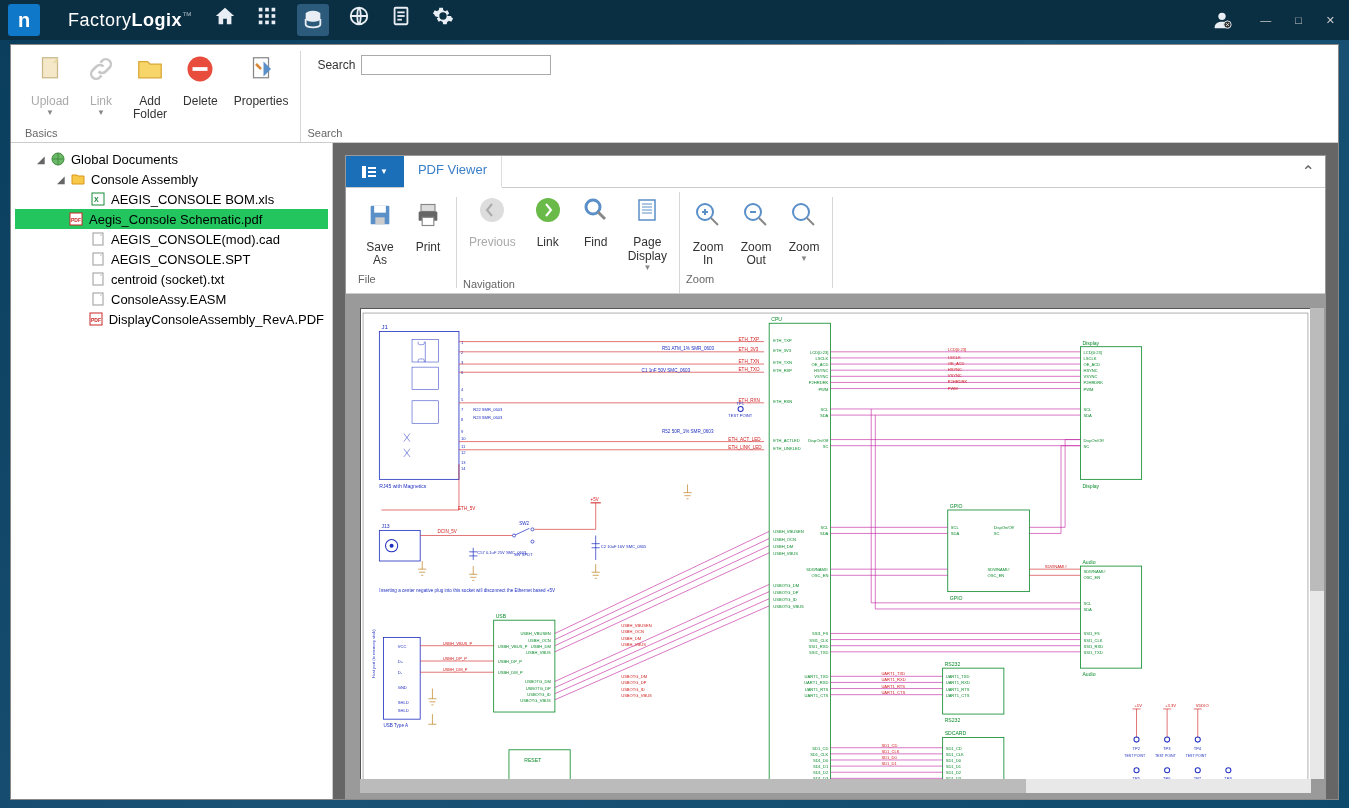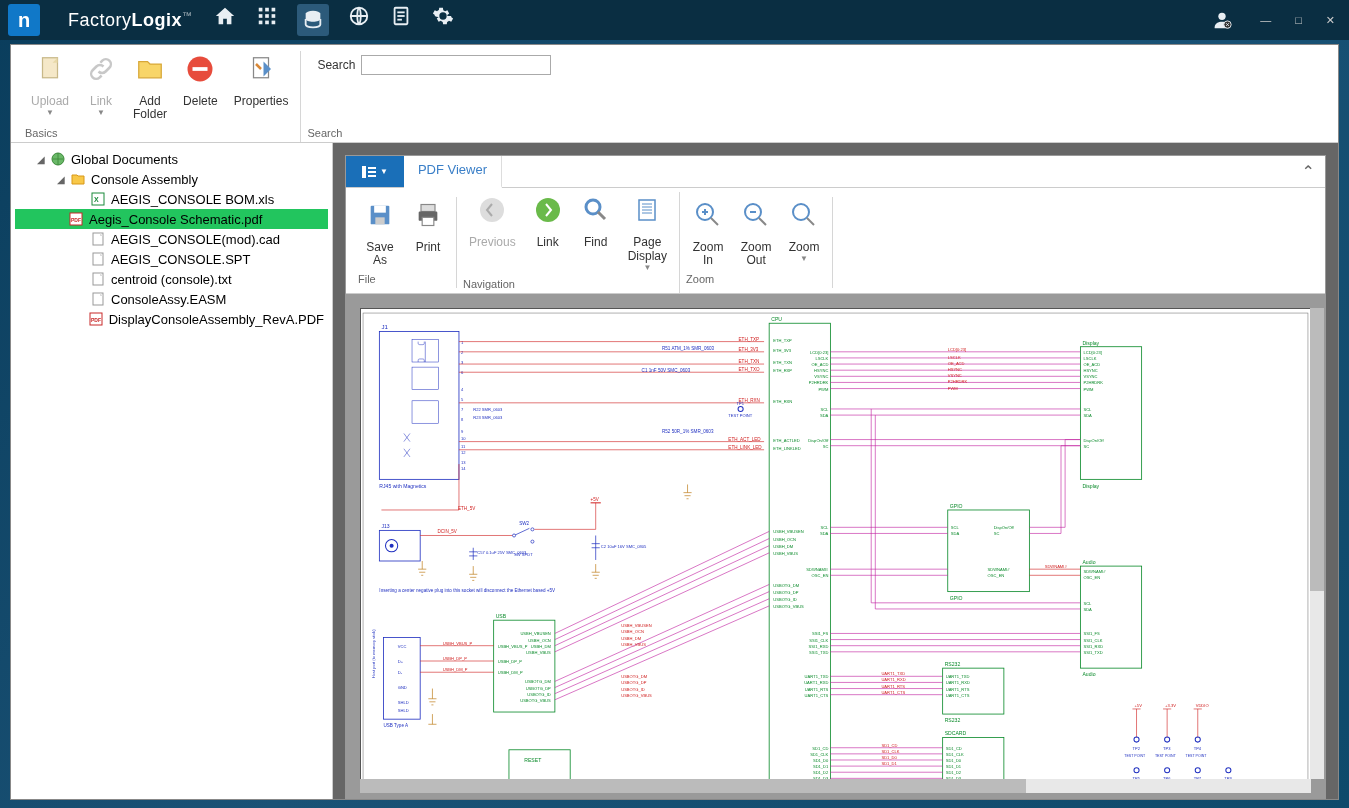--- a/index.html
+++ b/index.html
@@ -259,21 +259,21 @@
             <span>AEGIS_CONSOLE.SPT</span>
           </div>
           <div class="tree-node indent3">
             <span class="arrow"></span>
             <span class="node-ico">
               <svg width="14" height="14">
                 <rect x="2" y="1" width="10" height="12" fill="#fff" stroke="#999"></rect>
                 <path d="M9 1l3 3H9z" fill="#ddd"></path>
               </svg>
             </span>
-            <span>centroid (console).txt</span>
+            <span>centroid (socket).txt</span>
           </div>
           <div class="tree-node indent3">
             <span class="arrow"></span>
             <span class="node-ico">
               <svg width="14" height="14">
                 <rect x="2" y="1" width="10" height="12" fill="#fff" stroke="#999"></rect>
                 <path d="M9 1l3 3H9z" fill="#ddd"></path>
               </svg>
             </span>
             <span>ConsoleAssy.EASM</span>

